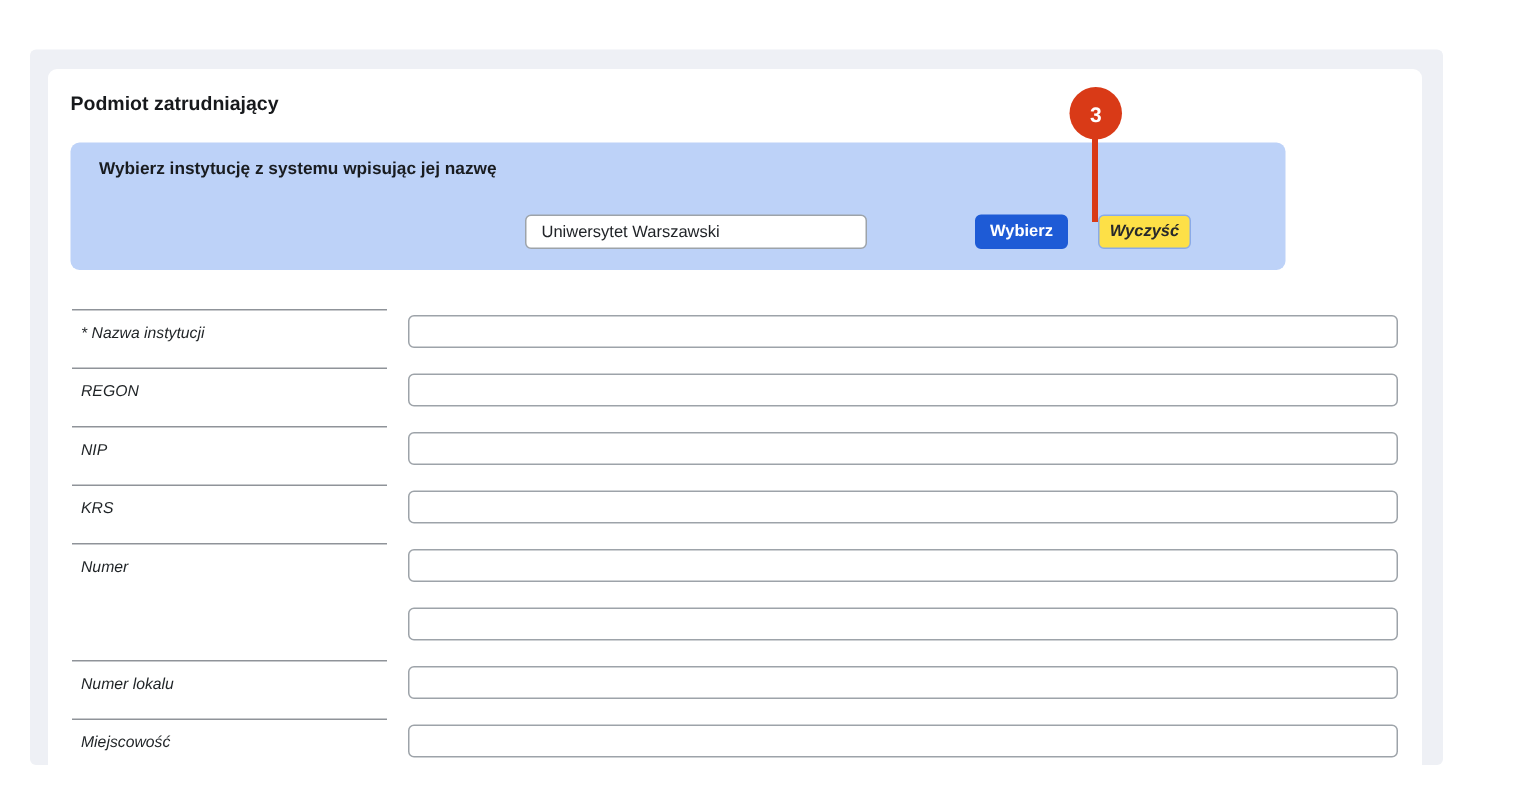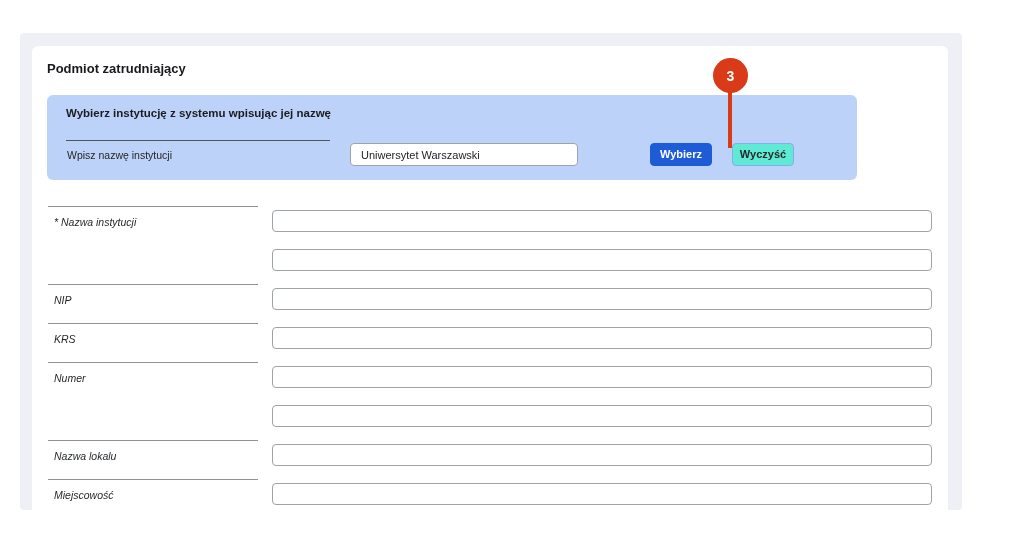--- a/index.html
+++ b/index.html
@@ -83,23 +83,24 @@
     line-height: 1;
   }
   .btn-primary {
     left: 603px;
     background: #1e5bd6;
     border: 1px solid #1e5bd6;
     color: #ffffff;
   }
   .btn-outline {
     left: 685px;
-    background: #5eead4;
+    background: #fde047;
     border: 1px solid #8aaae8;
     color: #26282b;
+    font-style: italic;
   }
   .form-rows {
     position: absolute;
     left: 16px; top: 160px;
     width: 884px;
   }
   .form-row {
     position: relative;
     width: 100%; height: 39px;
   }
@@ -149,53 +150,51 @@
 </style>
 </head>
 <body>
 
 <div class="band">
   <div class="card">
     <h2 class="card-title">Podmiot zatrudniający</h2>
 
     <div class="search-panel">
       <div class="panel-title">Wybierz instytucję z systemu wpisując jej nazwę</div>
-      <div class="panel-field">
-        <div class="panel-label">Wpisz nazwę instytucji</div>
-      </div>
       <input class="panel-input" type="text" value="Uniwersytet Warszawski" style="">
       <button class="btn btn-primary">Wybierz</button>
       <button class="btn btn-outline">Wyczyść</button>
     </div>
 
     <div class="form-rows" id="form-rows">
         <div class="form-row">
           <div class="form-label">* Nazwa instytucji</div>
           <input type="text" class="form-input" value="" style="">
         </div>
         <div class="form-row">
+          <div class="form-label">REGON</div>
           <input type="text" class="form-input" value="" style="">
         </div>
         <div class="form-row">
           <div class="form-label">NIP</div>
           <input type="text" class="form-input" value="" style="">
         </div>
         <div class="form-row">
           <div class="form-label">KRS</div>
           <input type="text" class="form-input" value="" style="">
         </div>
         <div class="form-row">
           <div class="form-label">Numer</div>
           <input type="text" class="form-input" value="" style="">
         </div>
         <div class="form-row">
           <input type="text" class="form-input" value="" style="">
         </div>
         <div class="form-row">
-          <div class="form-label">Nazwa lokalu</div>
+          <div class="form-label">Numer lokalu</div>
           <input type="text" class="form-input" value="" style="">
         </div>
         <div class="form-row">
           <div class="form-label">Miejscowość</div>
           <input type="text" class="form-input" value="" style="">
         </div>
       </div>
   </div>
 </div>
 

